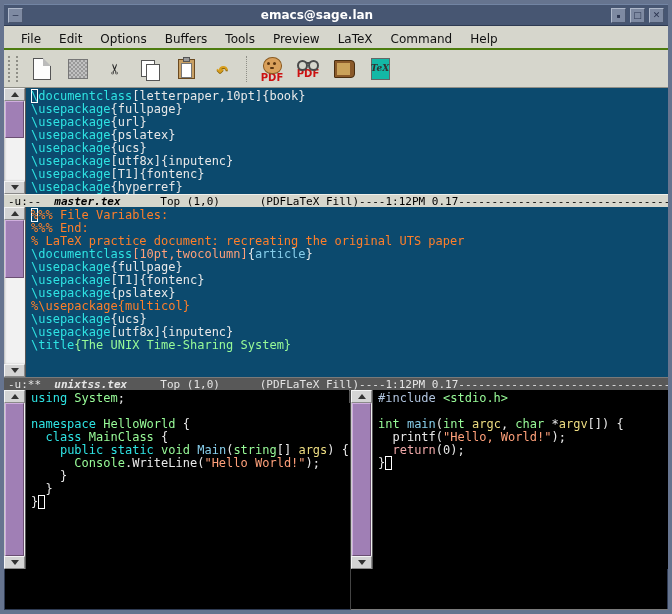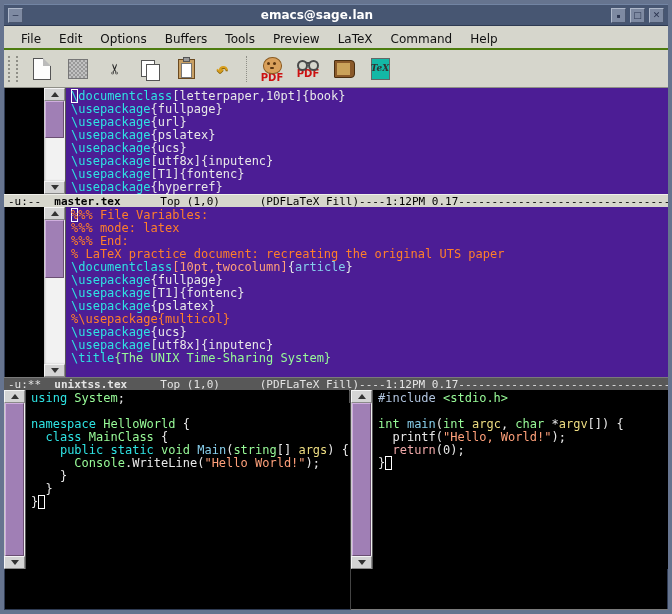--- a/index.html
+++ b/index.html
@@ -50,39 +50,39 @@
   .paste-ic:before{content:"";position:absolute;left:2px;top:3px;width:9px;height:13px;background:#fff;border:1px solid #777;}
   .paste-ic:after{content:"";position:absolute;left:4px;top:-3px;width:5px;height:3px;background:#999;border:1px solid #555;}
   .glasses{width:22px;height:10px;position:relative;}
   .glasses:before{content:"";position:absolute;left:0;top:0;width:7px;height:7px;border:2px solid #4a4a4a;border-radius:50%;}
   .glasses:after{content:"";position:absolute;right:0;top:0;width:7px;height:7px;border:2px solid #4a4a4a;border-radius:50%;}
   .glasses i{position:absolute;left:9px;top:2px;width:4px;height:2px;background:#4a4a4a;}
   .book-ic{width:19px;height:16px;background:#8a5a2a;border:1px solid #4a2e10;border-radius:1px 4px 4px 1px;position:relative;}
   .book-ic:before{content:"";position:absolute;left:2px;top:2px;right:4px;bottom:2px;background:#caa25a;}
   .texdoc{width:17px;height:20px;background:#14b8a6;border:1px solid #666;display:flex;align-items:center;justify-content:center;}
   
-  .win{display:flex;background:#4c1d95;margin-left:40px;}
+  .win{display:flex;background:#0c4a6e;}
   .sbar{width:22px;display:flex;flex-direction:column;background:#efefef;border-right:1px solid #555;box-sizing:border-box;}
   .sb-btn{height:13px;background:#d4d4d4;border:1px solid;border-color:#f4f4f4 #8a8a8a #8a8a8a #f4f4f4;
     display:flex;align-items:center;justify-content:center;box-sizing:border-box;}
   .tri-up{width:0;height:0;border-left:4px solid transparent;border-right:4px solid transparent;border-bottom:5px solid #333;}
   .tri-down{width:0;height:0;border-left:4px solid transparent;border-right:4px solid transparent;border-top:5px solid #333;}
   .sb-trough{flex:1;position:relative;background:#f2f2f2;box-shadow:inset 1px 0 2px #bbb;}
   .sb-thumb{position:absolute;left:1px;right:1px;background:var(--sb-thumb,#a07fb5);
     border:1px solid;border-color:#cfaede #6b4f73 #6b4f73 #cfaede;box-sizing:border-box;}
   .codearea{flex:1;overflow:hidden;padding:2px 0 0 5px;}
   .ln{white-space:pre;font-size:12px;line-height:13px;height:13px;color:var(--def,#e8e8e8);}
   
   .k{color:var(--kw,#2ee3e3);} .d{color:var(--def,#e8e8e8);} .c{color:var(--com,#ff7f2a);}
   .s{color:var(--str,#ffa07a);} .t2{color:var(--type,#98fb98);} .f{color:var(--func,#87ceeb);}
   .v{color:var(--var,#eedd82);} .p{color:var(--pre,#b0c4de);} .r{color:var(--pink,#f0a8a8);}
   .cur{box-shadow:inset 0 0 0 1px #fff;}
   
   .modeline{height:13px;font-size:11px;line-height:13px;white-space:pre;overflow:hidden;padding-left:4px;}
-  .modeline b{font-weight:bold;}
+  .modeline b{font-weight:bold;font-style:italic;}
   .ml-active{background:var(--ml-active-bg,#d6d6cc);color:#000;border-top:1px solid #f0f0ea;box-sizing:border-box;}
   .ml-inactive{background:var(--ml-inactive-bg,#585858);color:#e4e4e4;border-top:1px solid #7a7a7a;box-sizing:border-box;}
   
   .bottomrow{display:flex;}
   .bcol-left{width:346px;display:flex;flex-direction:row;}
   .bcol-right{width:318px;display:flex;flex-direction:column;border-left:1px solid #444;box-sizing:border-box;gap:40px;}
   .bwin{display:flex;height:179px;background:#000;}
   #win0 .codearea, #win0{height:106px;}
   #win1 .codearea, #win1{height:170px;}
   
@@ -200,21 +200,20 @@
         </div>
       <div class="sb-trough">
           <div class="sb-thumb"></div>
         </div>
       <div class="sb-btn">
           <span class="tri-down"></span>
         </div>
     </div>
     <div class="codearea">
         <div class="ln"><span class="c cur">%</span><span class="c">%% File Variables: </span></div>
-        <div class="ln"><span class="c">%%% mode: latex</span></div>
         <div class="ln"><span class="c">%%% End:</span></div>
         <div class="ln"><span class="c">% LaTeX practice document: recreating the original UTS paper</span></div>
         <div class="ln"><span class="k">\documentclass</span><span class="s">[10pt,twocolumn]</span><span class="d">{</span><span class="f">article</span><span class="d">}</span></div>
         <div class="ln"><span class="k">\usepackage</span><span class="d">{fullpage}</span></div>
         <div class="ln"><span class="k">\usepackage</span><span class="d">[T1]{fontenc}</span></div>
         <div class="ln"><span class="k">\usepackage</span><span class="d">{pslatex}</span></div>
         <div class="ln"><span class="c">%\usepackage{multicol}</span></div>
         <div class="ln"><span class="k">\usepackage</span><span class="d">{ucs}</span></div>
         <div class="ln"><span class="k">\usepackage</span><span class="d">[utf8x]{inputenc}</span></div>
         <div class="ln"><span class="k">\title</span><span class="t2">{The UNIX Time-Sharing System}</span></div>

